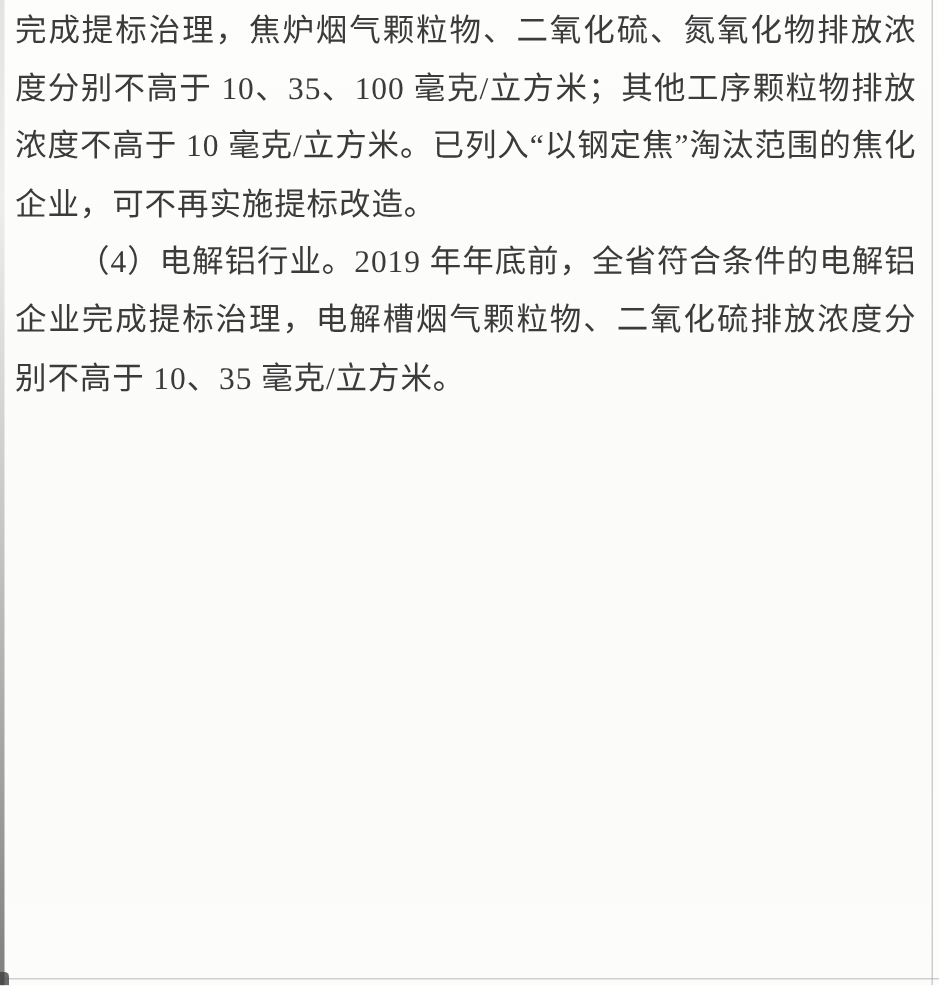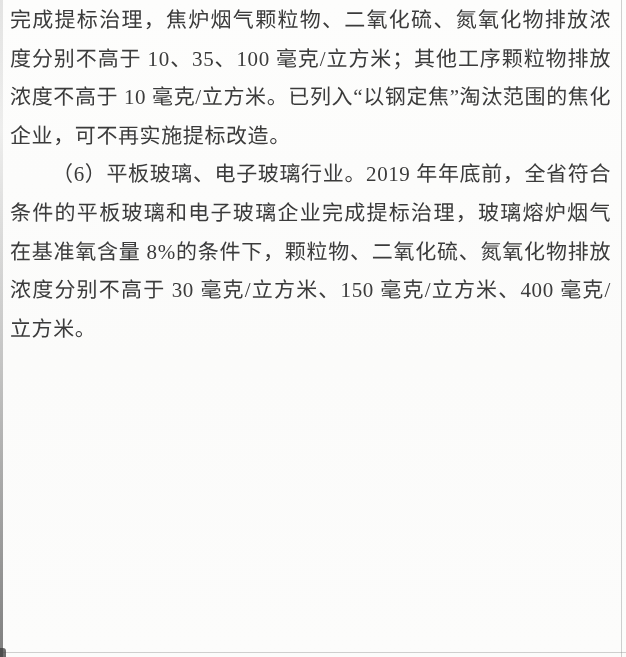--- a/index.html
+++ b/index.html
@@ -79,21 +79,21 @@
     pointer-events: none;
   }
 </style>
 </head>
 <body>
 
 <div class="page">
 
   <div class="text-block">
     <p class="para">完成提标治理，焦炉烟气颗粒物、二氧化硫、氮氧化物排放浓度分别不高于 10、35、100 毫克/立方米；其他工序颗粒物排放浓度不高于 10 毫克/立方米。已列入“以钢定焦”淘汰范围的焦化企业，可不再实施提标改造。</p>
-    <p class="para indent">（6）平板玻璃、电子玻璃行业。2019 年年底前，全省符合条件的平板玻璃和电子玻璃企业完成提标治理，玻璃熔炉烟气在基准氧含量 8%的条件下，颗粒物、二氧化硫、氮氧化物排放浓度分别不高于 30 毫克/立方米、150 毫克/立方米、400 毫克/立方米。</p>
+    <p class="para indent">（4）电解铝行业。2019 年年底前，全省符合条件的电解铝企业完成提标治理，电解槽烟气颗粒物、二氧化硫排放浓度分别不高于 10、35 毫克/立方米。</p>
   </div>
 
   <div class="edge-left"></div>
   <div class="edge-right"></div>
   <div class="edge-bottom"></div>
   <div class="corner-mark"></div>
 
 </div>
 
 </body></html>

